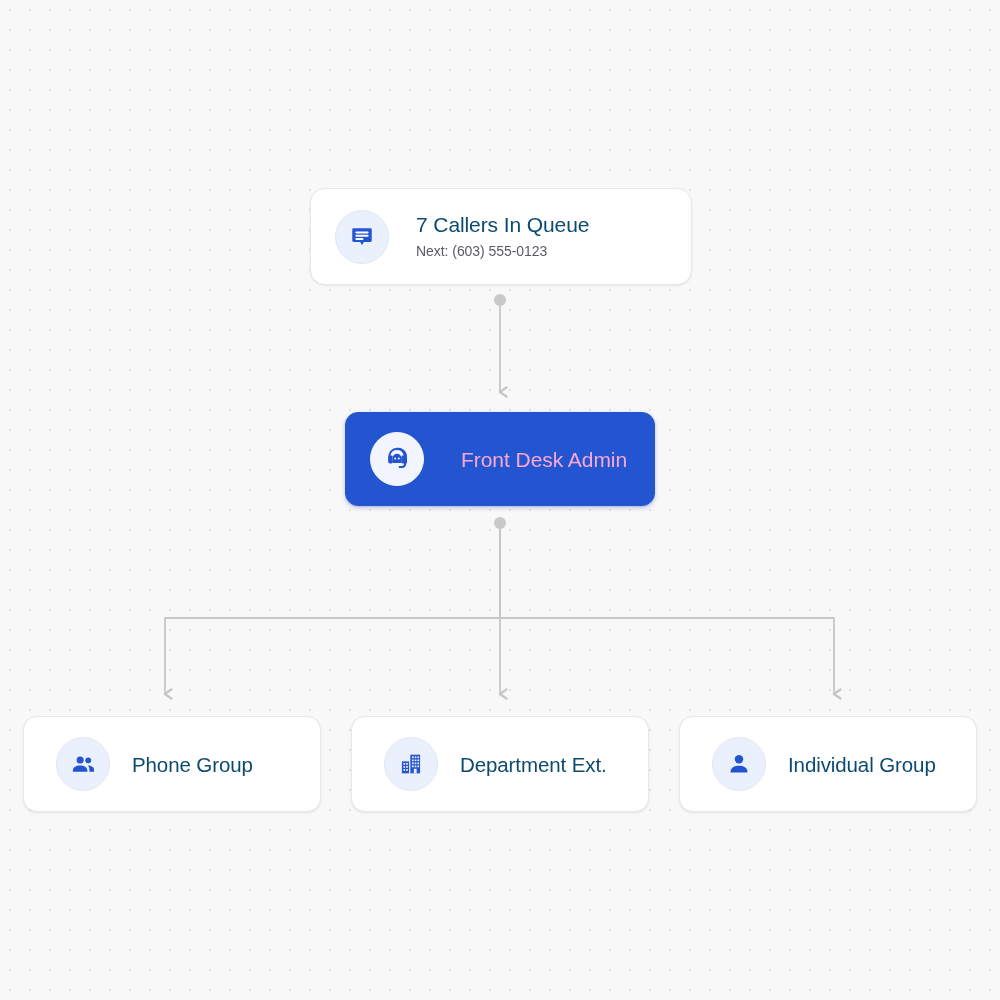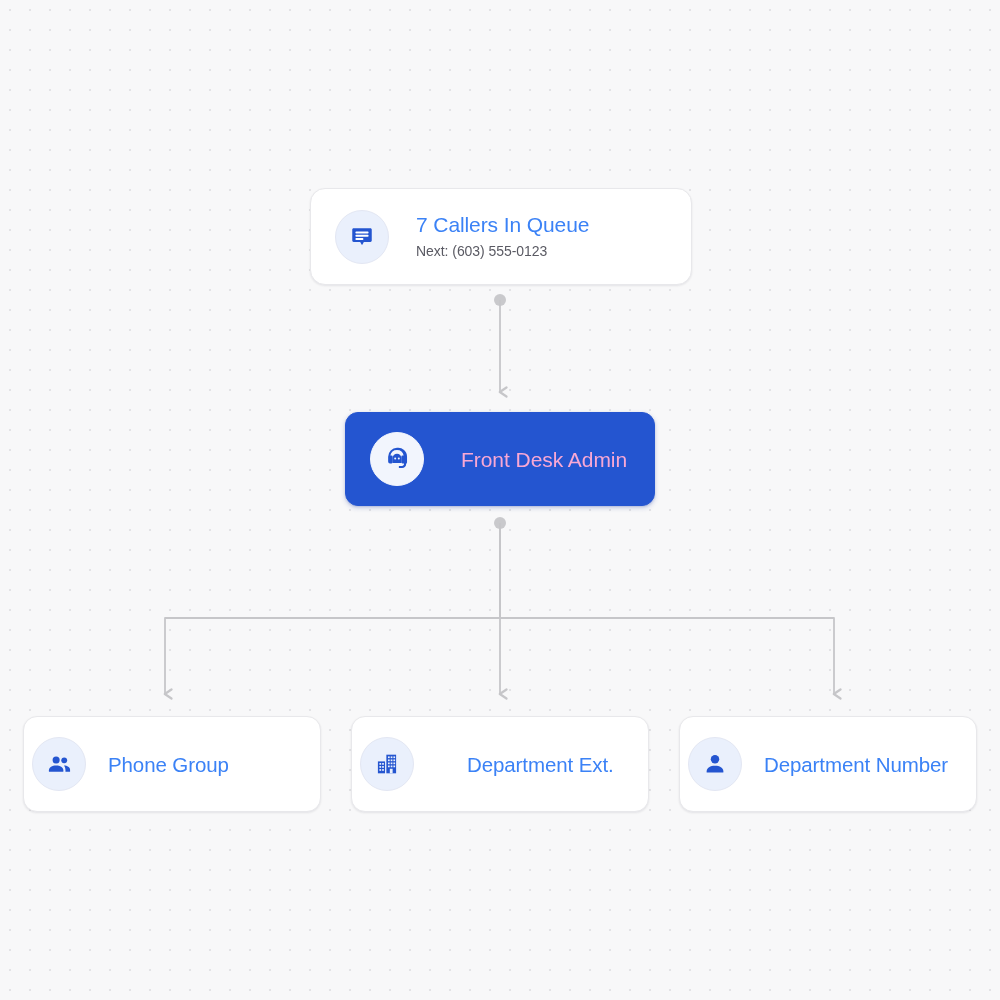--- a/index.html
+++ b/index.html
@@ -52,21 +52,21 @@
     justify-content: center;
     border-radius: 50%;
     background: #eaf0fc;
     border: 1px solid #e3e7f3;
   }
   .icon-badge svg { display: block; }
 
   .node-text { display: flex; flex-direction: column; justify-content: center; }
 
   .node-title {
-    color: #3b82f6;
+    color: #0c4a6e;
     font-size: 21px;
     line-height: 27px;
     letter-spacing: -0.1px;
     white-space: nowrap;
   }
   .node-sub {
     color: #5a5a63;
     font-size: 14px;
     line-height: 22px;
     letter-spacing: -0.05px;
@@ -104,27 +104,27 @@
     border: 1px solid #f2f5fd;
   }
   #node-primary .node-title {
     color: #f9a8d4;
     font-size: 21px;
     letter-spacing: -0.05px;
   }
   #node-primary .node-text { margin-left: 37px; }
 
   
-  .leaf { top: 716px; height: 96px; padding: 0 8px; border-radius: 14px; }
+  .leaf { top: 716px; height: 96px; padding: 0 32px; border-radius: 14px; }
   .leaf .icon-badge { width: 52px; height: 52px; }
   .leaf .node-text  { margin-left: 22px; }
   .leaf .node-title { font-size: 20.5px; }
 
   #node-phone-group      { left: 23px;  width: 298px; }
-  #node-department-ext   { left: 351px; width: 298px; gap: 31px; }
+  #node-department-ext   { left: 351px; width: 298px; }
   #node-individual-number{ left: 679px; width: 298px; }
 </style>
 </head>
 <body>
 
 <div id="canvas">
 
   <svg id="edges" viewBox="0 0 1000 1000" xmlns="http://www.w3.org/2000/svg">
     <defs>
       <marker id="arrowhead" markerWidth="9" markerHeight="9" refX="3.1" refY="4.5" orient="auto" markerUnits="strokeWidth">
@@ -229,17 +229,17 @@
   </div>
 
   <div class="node leaf" id="node-individual-number">
     <span class="icon-badge">
       <svg width="26" height="26" viewBox="0 0 24 24" fill="#2455d0" aria-hidden="true">
         <circle cx="12" cy="7.6" r="3.9"></circle>
         <path d="M4.3 18.6c0-3.25 3.45-5.1 7.7-5.1s7.7 1.85 7.7 5.1v1.3H4.3z"></path>
       </svg>
     </span>
     <span class="node-text">
-      <span class="node-title">Department Number</span>
+      <span class="node-title">Individual Group</span>
     </span>
   </div>
 
 </div>
 
 </body></html>

